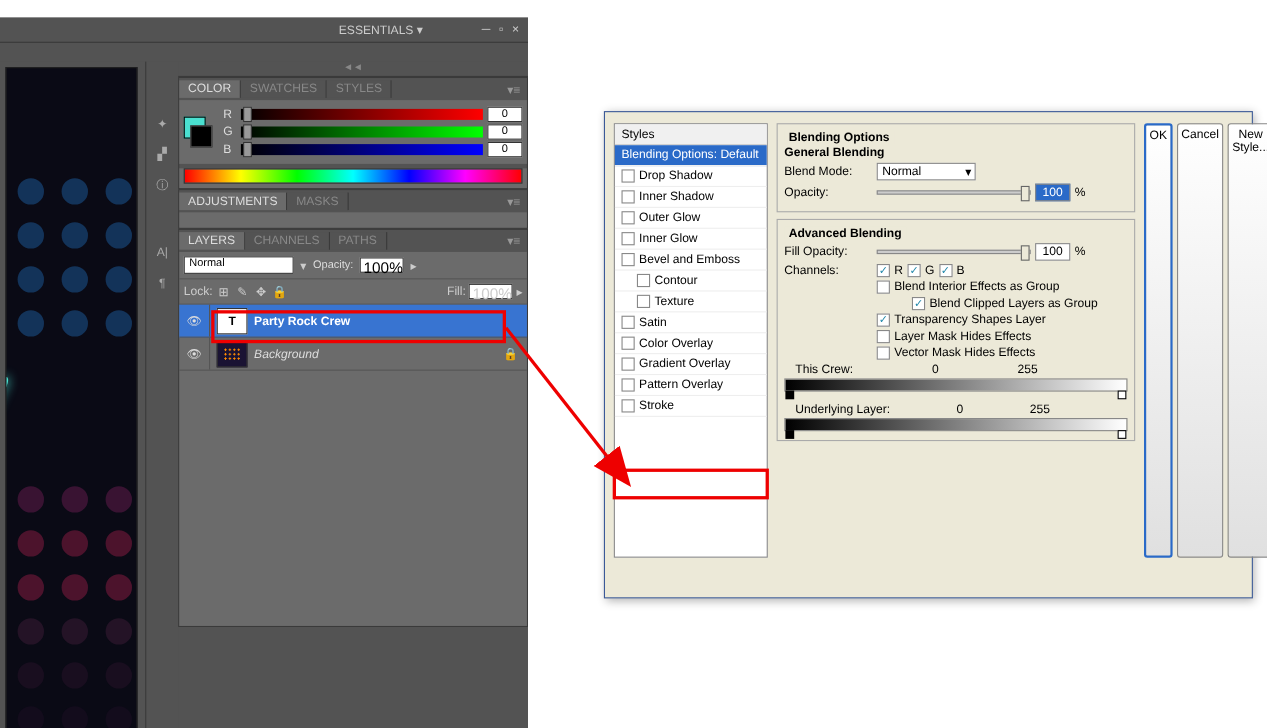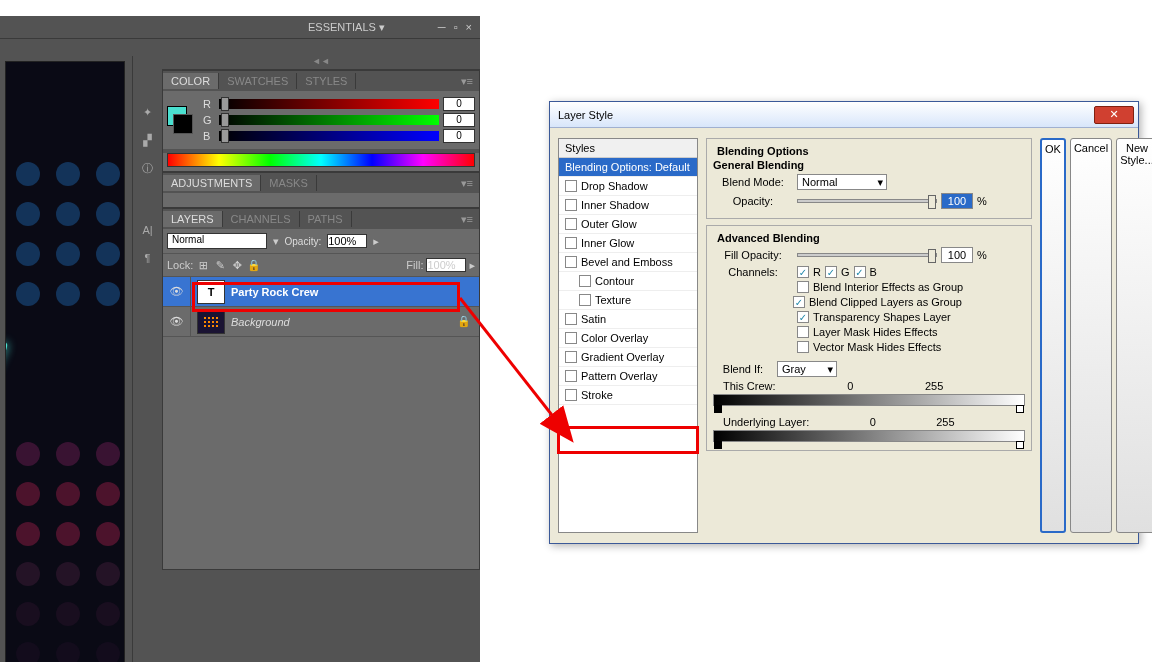--- a/index.html
+++ b/index.html
@@ -49,21 +49,21 @@
     .spectrum { height: 14px; background: linear-gradient(to right, red, yellow, lime, cyan, blue, magenta, red); margin-top: 4px; border: 1px solid #333;}
     
     
     .adjustments-body { height: 14px; background: #6b6b6b; }
     
     
     .layers-body { background: #6b6b6b; min-height: 340px; }
     .layers-controls { display: flex; align-items: center; gap: 6px; padding: 4px; border-bottom: 1px solid #555; }
     .layers-select { width: 100px; background: #fff; border: 1px solid #333; height: 16px; padding: 0 4px; font-size: 10px; }
     .layers-label { color: #ddd; font-size: 10px; }
-    .layers-pct { width: 40px; background: #fff; border: 1px solid #333; height: 14px; font-size: 11px; text-align: left; }
+    .layers-pct { width: 40px; background: #fff; border: 1px solid #333; height: 14px; font-size: 14px; text-align: right; }
     .layers-lock { display: flex; align-items: center; gap: 3px; padding: 4px; border-bottom: 1px solid #555; color: #ccc; font-size: 10px; }
     .lock-icon { width: 14px; height: 14px; display: inline-flex; align-items: center; justify-content: center; }
     
     .layer-row { display: flex; align-items: center; height: 30px; border-bottom: 1px solid #555; }
     .layer-row.selected { background: #3874d1; }
     .layer-eye { width: 28px; height: 100%; border-right: 1px solid #555; display: flex; align-items: center; justify-content: center; color: #ddd; }
     .layer-thumb { width: 28px; height: 24px; background: #fff; border: 1px solid #333; margin: 0 6px; display: flex; align-items: center; justify-content: center; font-weight: bold; color: #000; }
     .layer-thumb.bg { background: #1a1333; position: relative; }
     .layer-thumb.bg::before { content: ''; position: absolute; width: 16px; height: 12px; background: radial-gradient(circle, #f80 30%, transparent 30%); background-size: 4px 4px; }
     .layer-name { color: #fff; font-weight: bold; }
@@ -88,21 +88,21 @@
     .style-item { padding: 3px 6px; display: flex; align-items: center; gap: 4px; border-bottom: 1px solid #eee; }
     .style-item.selected { background: #2a6ac8; color: #fff; }
     .style-item.sub { padding-left: 20px; }
     .style-chk { width: 12px; height: 12px; border: 1px solid #888; background: #fff; }
     
     .dlg-center { flex: 1; }
     .fieldset { border: 1px solid #aaa; padding: 6px; margin-bottom: 6px; }
     .fieldset-title { margin-top: -12px; background: #ece9d8; display: inline-block; padding: 0 4px; font-weight: bold; }
     .fieldset-subtitle { font-weight: bold; margin: 2px 0; }
     .form-row { display: flex; align-items: center; gap: 4px; margin: 3px 0; }
-    .form-label { text-align: center; width: 80px; }
+    .form-label { text-align: left; width: 80px; }
     .form-select { border: 1px solid #888; background: #fff; padding: 1px 16px 1px 4px; position: relative; min-width: 60px; }
     .form-select::after { content: '▾'; position: absolute; right: 3px; }
     .form-slider { flex: 1; max-width: 140px; height: 4px; background: #ccc; border: 1px solid #888; position: relative; }
     .form-slider .thumb { position: absolute; right: 0; top: -5px; width: 8px; height: 14px; background: #ece9d8; border: 1px solid #666; }
     .form-input { width: 32px; border: 1px solid #888; text-align: center; padding: 1px; background: #fff; }
     .form-input.hl { background: #2a6ac8; color: #fff; }
     .form-chk { width: 12px; height: 12px; border: 1px solid #888; background: #fff; display: inline-flex; align-items: center; justify-content: center; }
     .form-chk.checked::before { content: '✓'; font-size: 10px; color: #28a; }
     
     .gradient-bar { height: 12px; background: linear-gradient(to right, #000, #fff); border: 1px solid #888; margin: 2px 0; position: relative; }
@@ -278,24 +278,20 @@
 <svg class="red-arrow" style="left:455px; top:293px; width:130px; height:160px;">
   <defs>
       <marker id="ah" markerWidth="12" markerHeight="12" refX="10" refY="5" orient="auto">
         <polygon points="0,0 12,5 0,10" fill="#e00"></polygon>
       </marker>
     </defs>
   <line x1="5" y1="5" x2="115" y2="145" stroke="#e00" stroke-width="3" marker-end="url(#ah)"></line>
 </svg>
 
 <div class="dialog">
-  <div class="dlg-titlebar">
-    <span class="dlg-title">Layer Style</span>
-    <div class="dlg-close">✕</div>
-  </div>
   <div class="dlg-body">
 
     <div class="dlg-styles-list">
       <div class="styles-header">Styles</div>
       <div class="style-item selected">
           <span>Blending Options: Default</span>
         </div>
       <div class="style-item">
           <span class="style-chk"></span>
           <span>Drop Shadow</span>
@@ -380,41 +376,37 @@
             <span>R</span>
           <span class="form-chk checked"></span>
             <span>G</span>
           <span class="form-chk checked"></span>
             <span>B</span>
         </div>
         <div class="form-row" style="margin-left:84px;text-align:right;">
             <span class="form-chk"></span>
             <span>Blend Interior Effects as Group</span>
           </div>
-        <div class="form-row" style="margin-left:80px;align-items:flex-end;">
+        <div class="form-row" style="margin-left:116px;align-items:flex-end;">
             <span class="form-chk checked"></span>
             <span>Blend Clipped Layers as Group</span>
           </div>
         <div class="form-row" style="margin-left:84px;">
             <span class="form-chk checked"></span>
             <span>Transparency Shapes Layer</span>
           </div>
         <div class="form-row" style="margin-left:84px;">
             <span class="form-chk"></span>
             <span>Layer Mask Hides Effects</span>
           </div>
         <div class="form-row" style="margin-left:84px;">
             <span class="form-chk"></span>
             <span>Vector Mask Hides Effects</span>
           </div>
         
-        <div class="form-row" style="margin-top:8px;">
-          <span class="form-label" style="width:60px;">Blend If:</span>
-          <div class="form-select">Gray</div>
-        </div>
         <div class="grad-range" style="padding:0 10px;">
           <span>This Crew:</span>
           <span>0</span>
           <span>255</span>
           <span></span>
         </div>
         <div class="gradient-bar">
           <div class="grad-stop" style="left:0;"></div>
           <div class="grad-stop" style="right:0; background:#fff; border:1px solid #000;"></div>
         </div>

